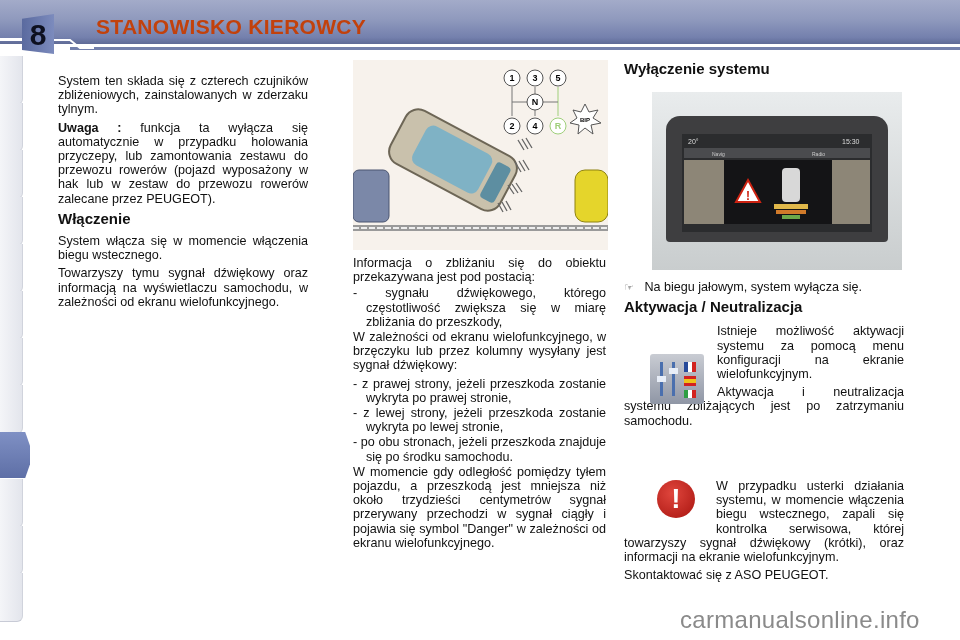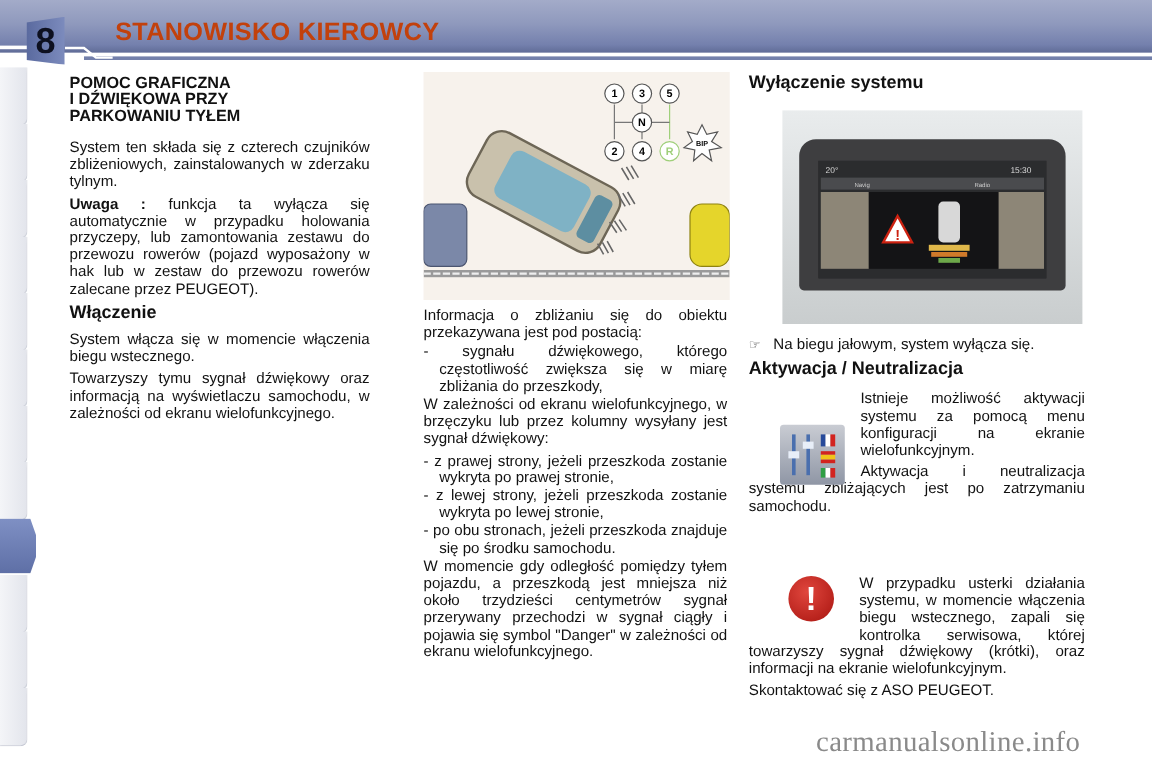--- a/index.html
+++ b/index.html
@@ -23,21 +23,21 @@
   .c1{left:58px;top:62px;width:250px;}
   .c2{left:353px;top:256px;width:253px;}
   .c3{left:624px;top:62px;width:280px;}
   .dash{padding-left:13px;text-indent:-13px;margin:0 0 1px 0 !important;}
   .diagram{position:absolute;left:353px;top:60px;width:255px;height:190px;background:#f8f3ee;}
   .display-photo{position:absolute;left:652px;top:92px;width:250px;height:178px;background:linear-gradient(#e9eced,#c9cdce);}
   .screen-frame{position:absolute;left:14px;top:24px;width:222px;height:126px;background:#3e3e40;border-radius:14px 14px 4px 4px;}
   .screen{position:absolute;left:16px;top:18px;width:190px;height:98px;background:#262729;}
   .config-icon{position:absolute;left:650px;top:354px;width:54px;height:50px;background:linear-gradient(#c9ccd3,#8f96a5);border-radius:3px;}
   .warn-icon{position:absolute;left:657px;top:480px;width:38px;height:38px;border-radius:50%;background:radial-gradient(circle at 40% 35%,#e0463d,#a8140f);display:flex;align-items:center;justify-content:center;color:#fff;font-weight:bold;font-size:28px;}
-  .watermark{position:absolute;left:680px;top:606px;font-size:24px;color:#8a8a8a;letter-spacing:0.3px;font-family:Liberation Serif, serif;}
+  .watermark{position:absolute;left:680px;top:606px;font-size:24px;color:#8a8a8a;letter-spacing:0.3px;}
   .hand{color:#555;font-size:11px;}
 </style>
 </head>
 <body>
 
 <div class="header"></div>
 <div class="header-line1"></div>
 <div class="header-line2"></div>
 <div class="header-line-left"></div>
 <div class="chapter-tab">
@@ -57,25 +57,20 @@
   <div class="side-seg" style="top:235px"></div>
   <div class="side-seg" style="top:282px"></div>
   <div class="side-seg" style="top:329px"></div>
   <div class="side-seg" style="top:423px"></div>
   <div class="side-seg" style="top:470px"></div>
   <div class="side-seg" style="top:517px"></div>
   <div class="side-active"></div>
 </div>
 
 <div class="col c1">
-  <h3>
-    <span data-bind="column1.heading_lines.0">POMOC GRAFICZNA</span><br>
-    <span data-bind="column1.heading_lines.1">I DŹWIĘKOWA PRZY</span><br>
-    <span data-bind="column1.heading_lines.2">PARKOWANIU TYŁEM</span>
-  </h3>
   <div style="height:12px"></div>
   <p data-bind="column1.p1">System ten składa się z czterech czujników zbliżeniowych, zainstalowanych w zderzaku tylnym.</p>
   <p><b data-bind="column1.p4_bold">Uwaga :</b><span data-bind="column1.p4"> funkcja ta wyłącza się automatycznie w przypadku holowania przyczepy, lub zamontowania zestawu do przewozu rowerów (pojazd wyposażony w hak lub w zestaw do przewozu rowerów zalecane przez PEUGEOT).</span></p>
   <div class="h-section" data-bind="column1.section_heading">Włączenie</div>
   <p data-bind="column1.p6">System włącza się w momencie włączenia biegu wstecznego.</p>
   <p data-bind="column1.p7">Towarzyszy tymu sygnał dźwiękowy oraz informacją na wyświetlaczu samochodu, w zależności od ekranu wielofunkcyjnego.</p>
 </div>
 
 <div class="diagram">
   <svg width="255" height="190" viewBox="0 0 255 190">

